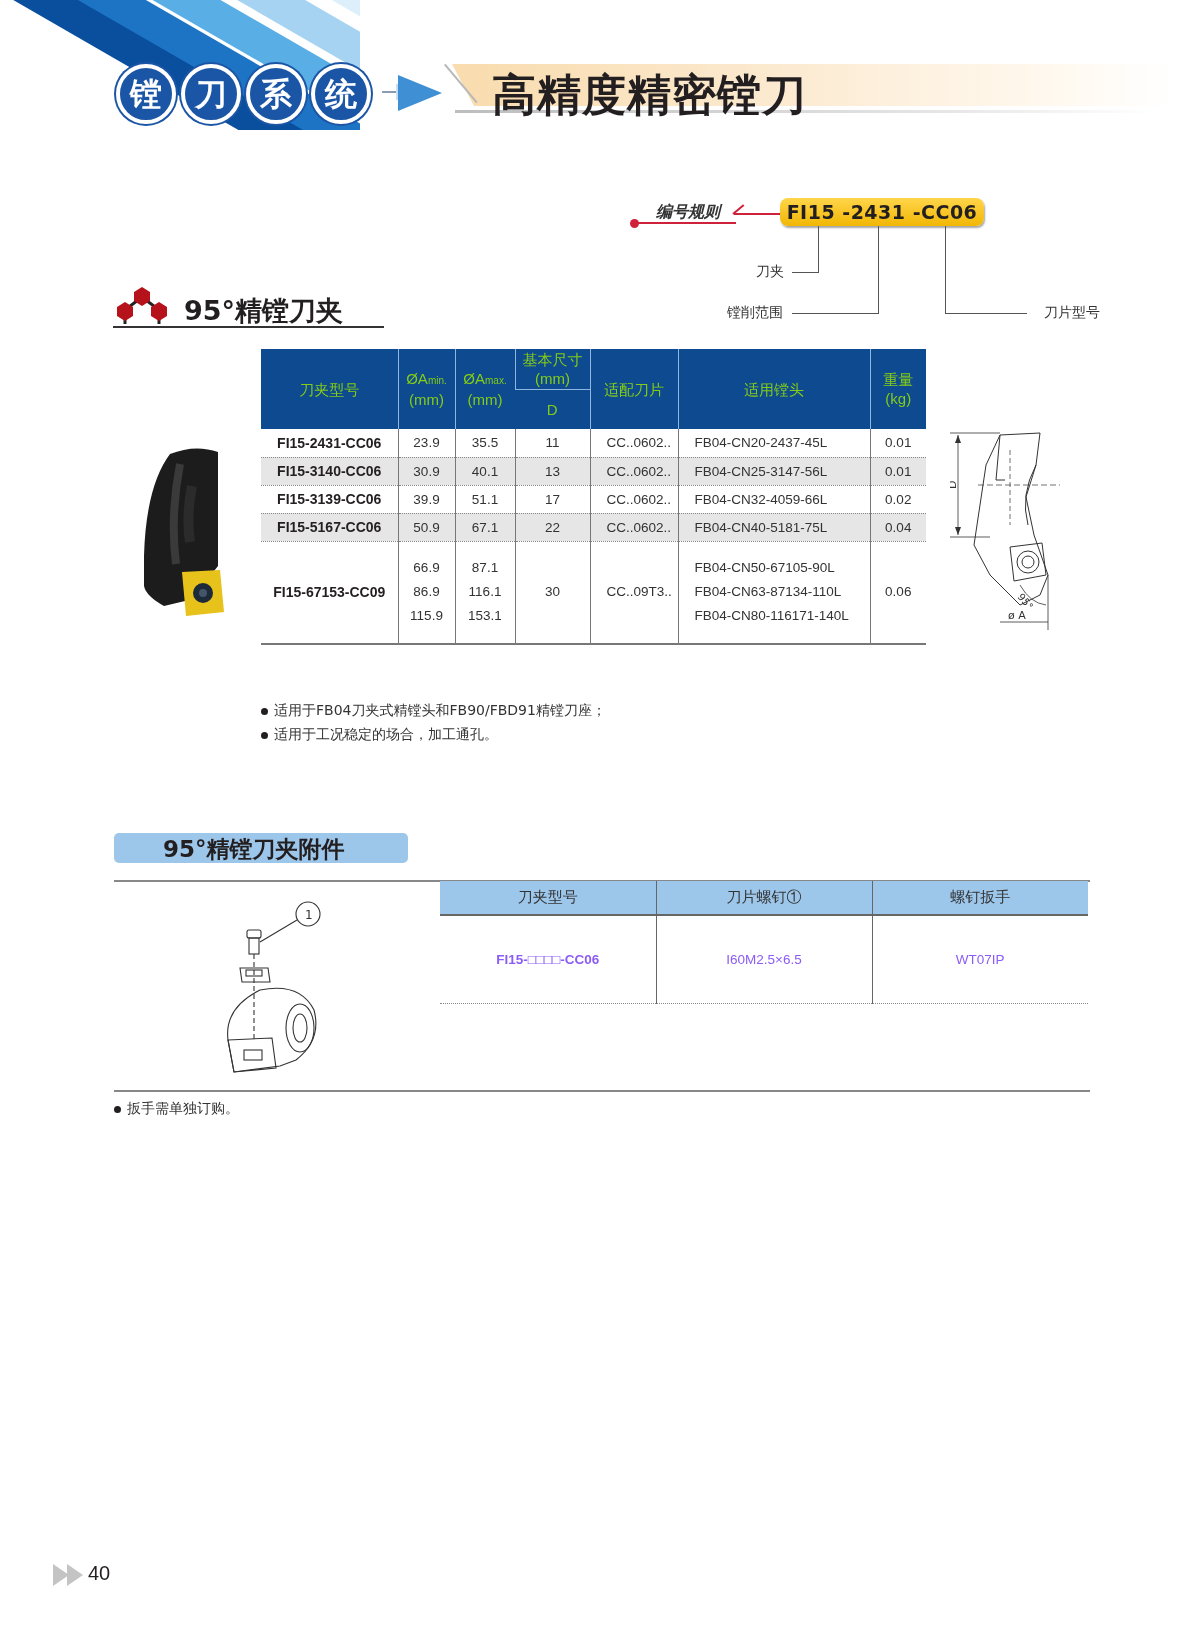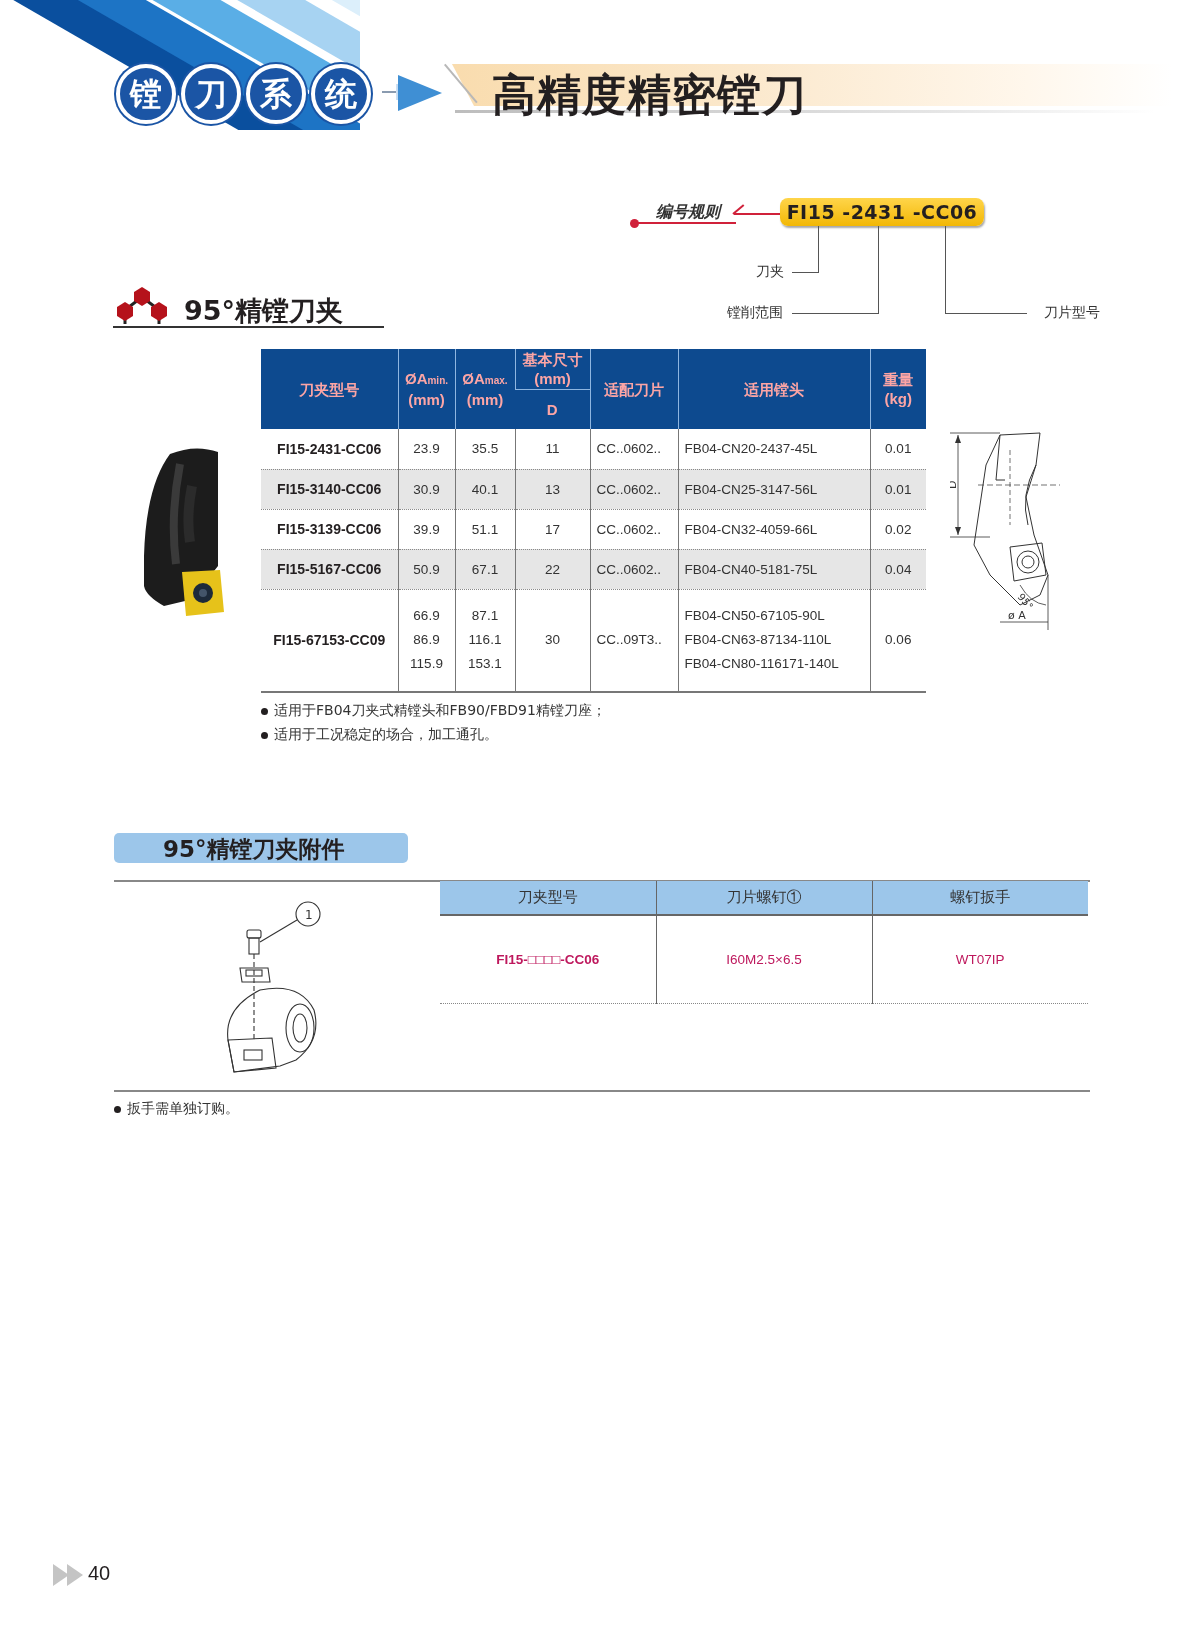--- a/index.html
+++ b/index.html
@@ -36,46 +36,46 @@
   .legend-line { position: absolute; background: #555; }
   .legend-lbl { position: absolute; font-size: 14px; color: #333; }
 
   
   .hex-icon { position: absolute; left: 113px; top: 286px; width: 58px; height: 40px; }
   .sec1-title { position: absolute; left: 184px; top: 293px; font-size: 27px; font-weight: bold; color: #231f20; }
   .sec1-under { position: absolute; left: 113px; top: 326px; width: 271px; height: 2px; background: #333; }
 
   
   .tbl { position: absolute; left: 261px; top: 349px; border-collapse: collapse; font-family: "Liberation Sans", sans-serif; }
-  .tbl th { background: #0d4a8f; color: #fca5a5; font-weight: bold; font-size: 15px; border-left: 1px solid #8fb6e0; padding: 0; text-align: center; line-height: 19px; margin-top: 40px; }
+  .tbl th { background: #0d4a8f; color: #84cc16; font-weight: normal; font-size: 15px; border-left: 1px solid #8fb6e0; padding: 0; text-align: center; line-height: 19px; margin-top: 40px; }
   .tbl th:first-child { border-left: none; }
   .tbl th.sub { border-top: 1px solid #8fb6e0; }
-  .tbl td { font-size: 13.5px; color: #333; text-align: center; border-left: 1px solid #777; border-bottom: 1px dotted #888; height: 40px; padding: 0; }
+  .tbl td { font-size: 13.5px; color: #333; text-align: center; border-left: 1px solid #777; border-bottom: 1px dotted #888; height: 28px; padding: 0; }
   .tbl td:first-child { border-left: none; font-weight: bold; color: #231f20; font-size: 14px; }
   .tbl tr.shade td { background: #e6e6e6; }
-  .tbl td.left { text-align: left; padding-left: 6px; }
+  .tbl td.left { text-align: left; padding-left: 16px; }
   .tbl tr.last td { border-bottom: 2px solid #777; height: 103px; line-height: 24px; margin-left: 36px; }
   .small { font-size: 10px; }
 
   .photo { position: absolute; left: 140px; top: 446px; width: 92px; height: 172px; }
   .drawing { position: absolute; left: 950px; top: 425px; width: 120px; height: 210px; }
 
   .note { position: absolute; font-size: 14px; color: #333; }
   .note .b { display: inline-block; width: 7px; height: 7px; border-radius: 50%; background: #231f20; margin-right: 6px; vertical-align: middle; }
 
   
   .sec2-box { position: absolute; left: 114px; top: 833px; width: 294px; height: 30px; background: #9cc6ea; border-radius: 5px; }
   .sec2-title { position: absolute; left: 163px; top: 834px; font-size: 23px; font-weight: bold; color: #231f20; }
   .sec2-topline { position: absolute; left: 114px; top: 880px; width: 976px; height: 2px; background: #888; }
   .sec2-botline { position: absolute; left: 114px; top: 1090px; width: 976px; height: 1.5px; background: #888; }
 
   .acc-tbl { position: absolute; left: 440px; top: 881px; border-collapse: collapse; font-family: "Liberation Sans", sans-serif; }
   .acc-tbl th { background: #9cc6ea; font-weight: normal; font-size: 15px; color: #333; height: 34px; border-left: 1px solid #666; border-bottom: 2px solid #666; }
   .acc-tbl th:first-child { border-left: none; }
-  .acc-tbl td { height: 88px; text-align: center; font-size: 13.5px; color: #be185d; border-left: 1px solid #666; }
+  .acc-tbl td { height: 88px; text-align: center; font-size: 13.5px; color: #8b5cf6; border-left: 1px solid #666; }
   .acc-tbl td:first-child { border-left: none; font-weight: bold; }
   .acc-tbl tr.r1 td { border-bottom: 1px dotted #888; }
 
   .explode { position: absolute; left: 210px; top: 890px; width: 130px; height: 190px; }
 
   .page-num-icon { position: absolute; left: 53px; top: 1564px; width: 34px; height: 22px; }
   .page-num { position: absolute; left: 88px; top: 1562px; font-size: 20px; color: #231f20; font-family: "Liberation Sans", sans-serif; }
 </style>
 </head>
 <body>

